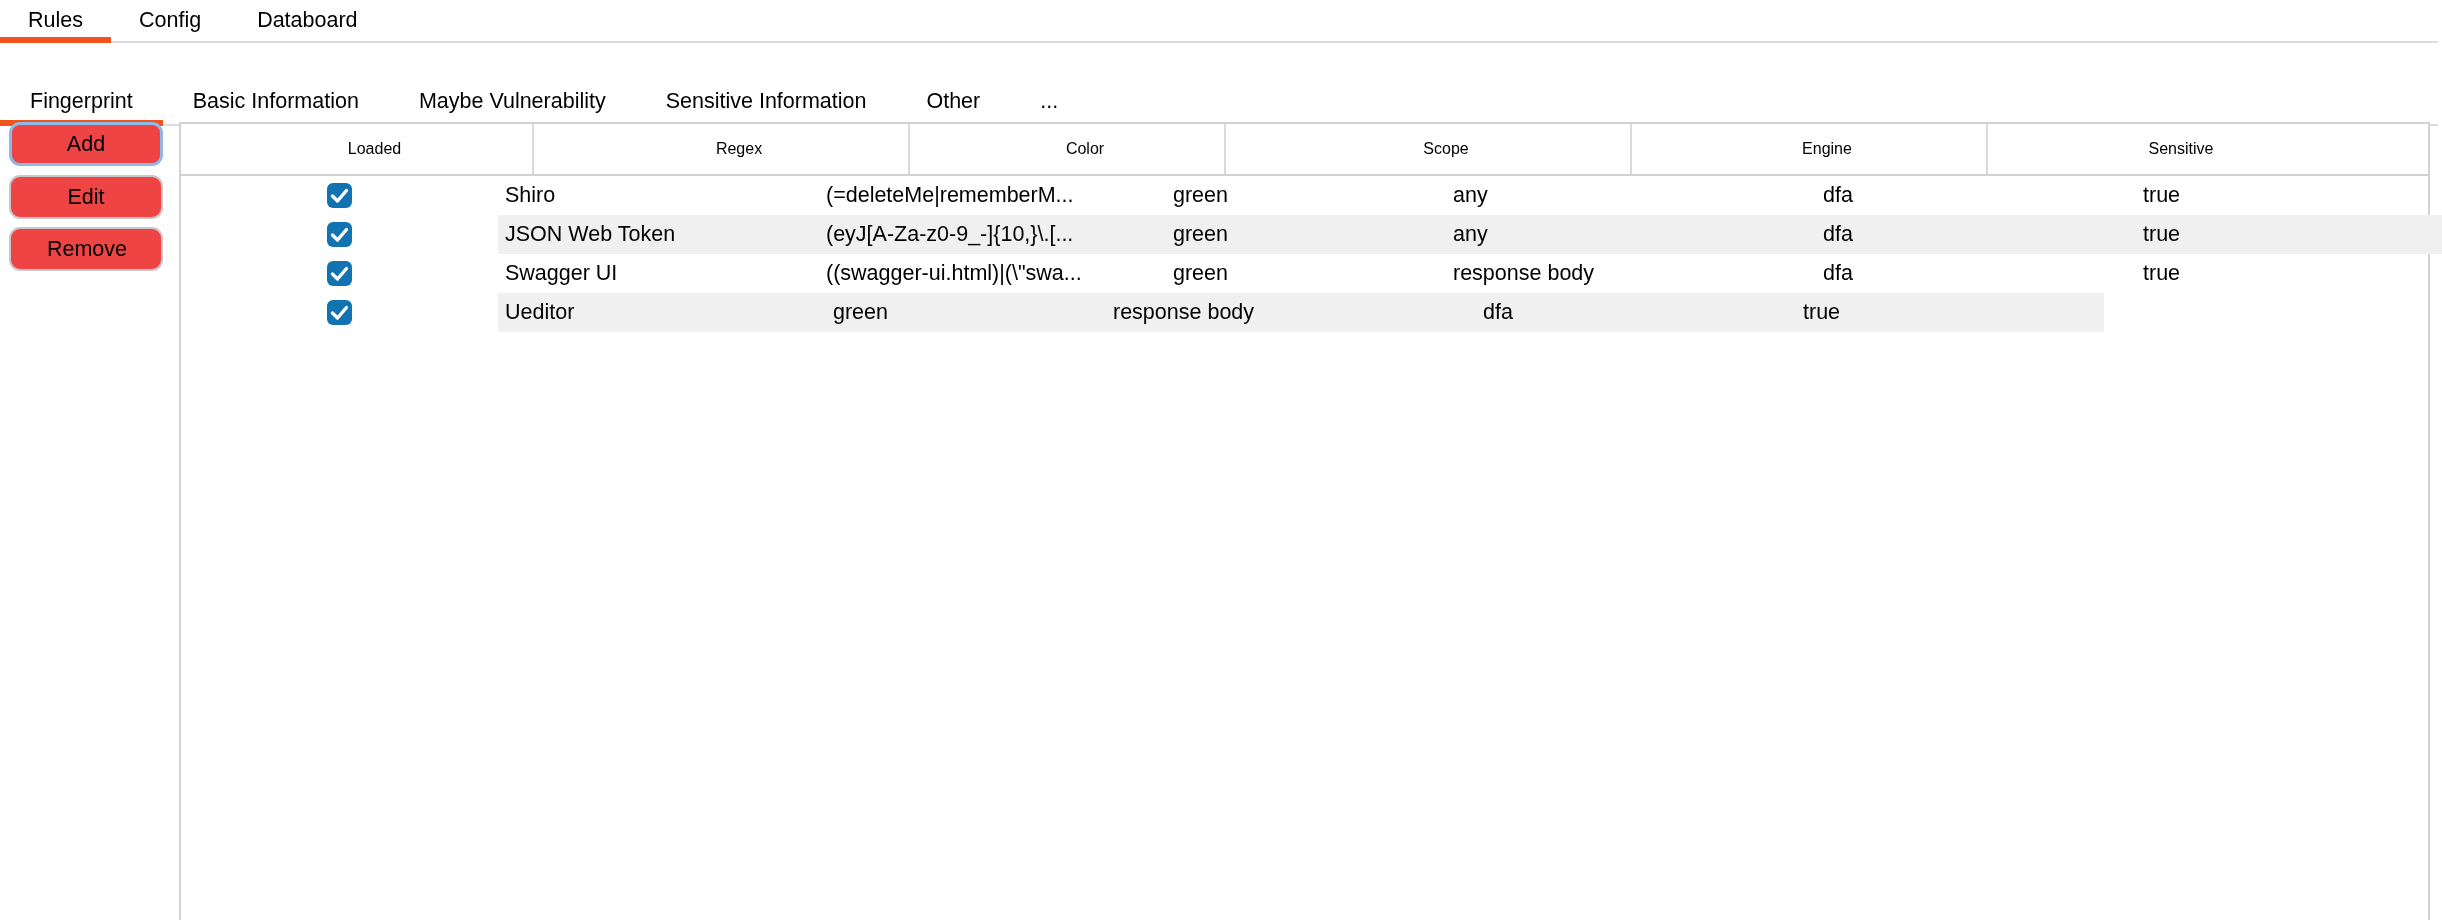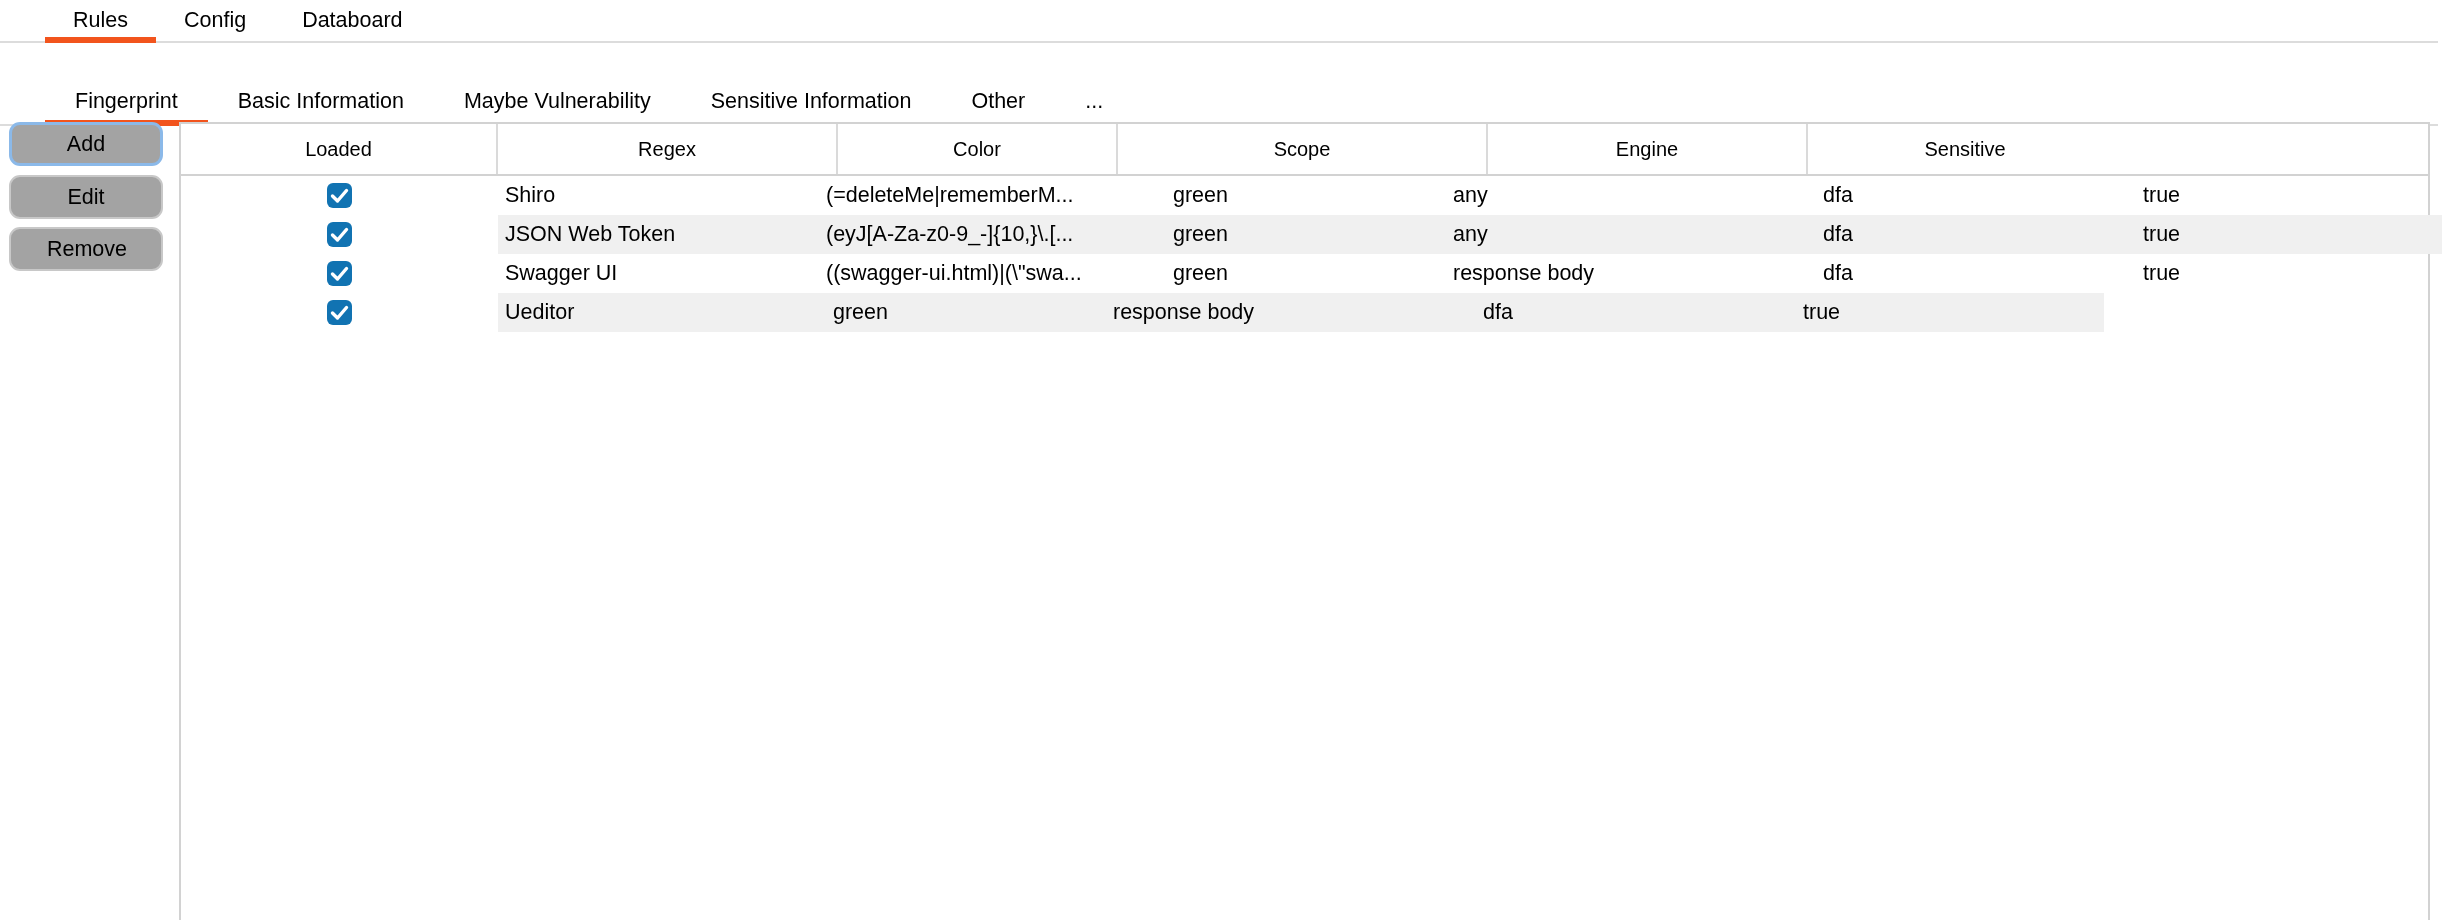--- a/index.html
+++ b/index.html
@@ -6,43 +6,43 @@
     --orange:#f2541d; --sep:#dcdcdc; --tblborder:#d2d2d2; --hline:#dadada;
     --stripe:#f0f0f0; --cbblue:#1173b2; --focus:#8bb9e9; --btnborder:#c8c8c8;
   }
   *{box-sizing:border-box;}
   html,body{margin:0;padding:0;}
   body{
     width:2442px;height:920px;position:relative;overflow:hidden;
     background:#fff;color:#000;font-family:"Liberation Sans",sans-serif;
   }
   
-  .tabrow{position:absolute;left:0;right:4px;display:flex;align-items:stretch;background:#fff;border-bottom:2px solid var(--sep);padding-left:45px;}
+  .tabrow{position:absolute;left:0;right:4px;display:flex;align-items:stretch;background:#fff;border-bottom:2px solid var(--sep);}
   .tabrow.row1{top:0;height:43px;}
   .tabrow.row2{top:43px;height:47px;margin-top:36px;}
   .tab{display:flex;align-items:center;padding:0 28px;font-size:21.5px;position:relative;cursor:default;white-space:nowrap;}
   .row2 .tab{padding:0 30px;}
   .tab.active::after{content:"";position:absolute;left:0;right:0;bottom:-2px;height:6px;background:var(--orange);}
   
   .side-btn{
     position:absolute;left:9px;width:154px;height:44px;border-radius:11px;
-    background:#a3a3a3;border:2px solid var(--btnborder);
+    background:#ef4444;border:2px solid var(--btnborder);
     display:flex;align-items:center;justify-content:center;font-size:21.5px;
   }
   .side-btn.focused{border:3px solid var(--focus);}
   #btn-add{top:122px;} #btn-edit{top:175px;} #btn-remove{top:227px;padding-left:8px;}
   
   .rule-table{
     position:absolute;left:179px;top:122px;width:2251px;height:798px;
     border:2px solid var(--tblborder);border-bottom:none;background:#fff;
   }
   .thead{display:flex;height:52px;border-bottom:2px solid var(--tblborder);}
   .th{
     display:flex;align-items:center;justify-content:center;
-    font-size:20px;border-right:2px solid var(--hline);height:100%;
+    font-size:16px;border-right:2px solid var(--hline);height:100%;margin-left:36px;
   }
   .th:last-child{border-right:none;}
   .c0{width:317px;flex:none;} .c1{width:322px;flex:none;} .c2{width:340px;flex:none;}
   .c3{width:280px;flex:none;} .c4{width:370px;flex:none;} .c5{width:320px;flex:none;}
   .c6{width:314px;flex:none;}
   .tr{display:flex;height:39px;}
   .td{display:flex;align-items:center;font-size:21.5px;padding-left:13px;overflow:hidden;white-space:nowrap;}
   .td.cell-loaded{justify-content:center;padding-left:0;}
   .td.cell-name{padding-left:7px;}
   .td.cell-regex{padding-left:6px;}

